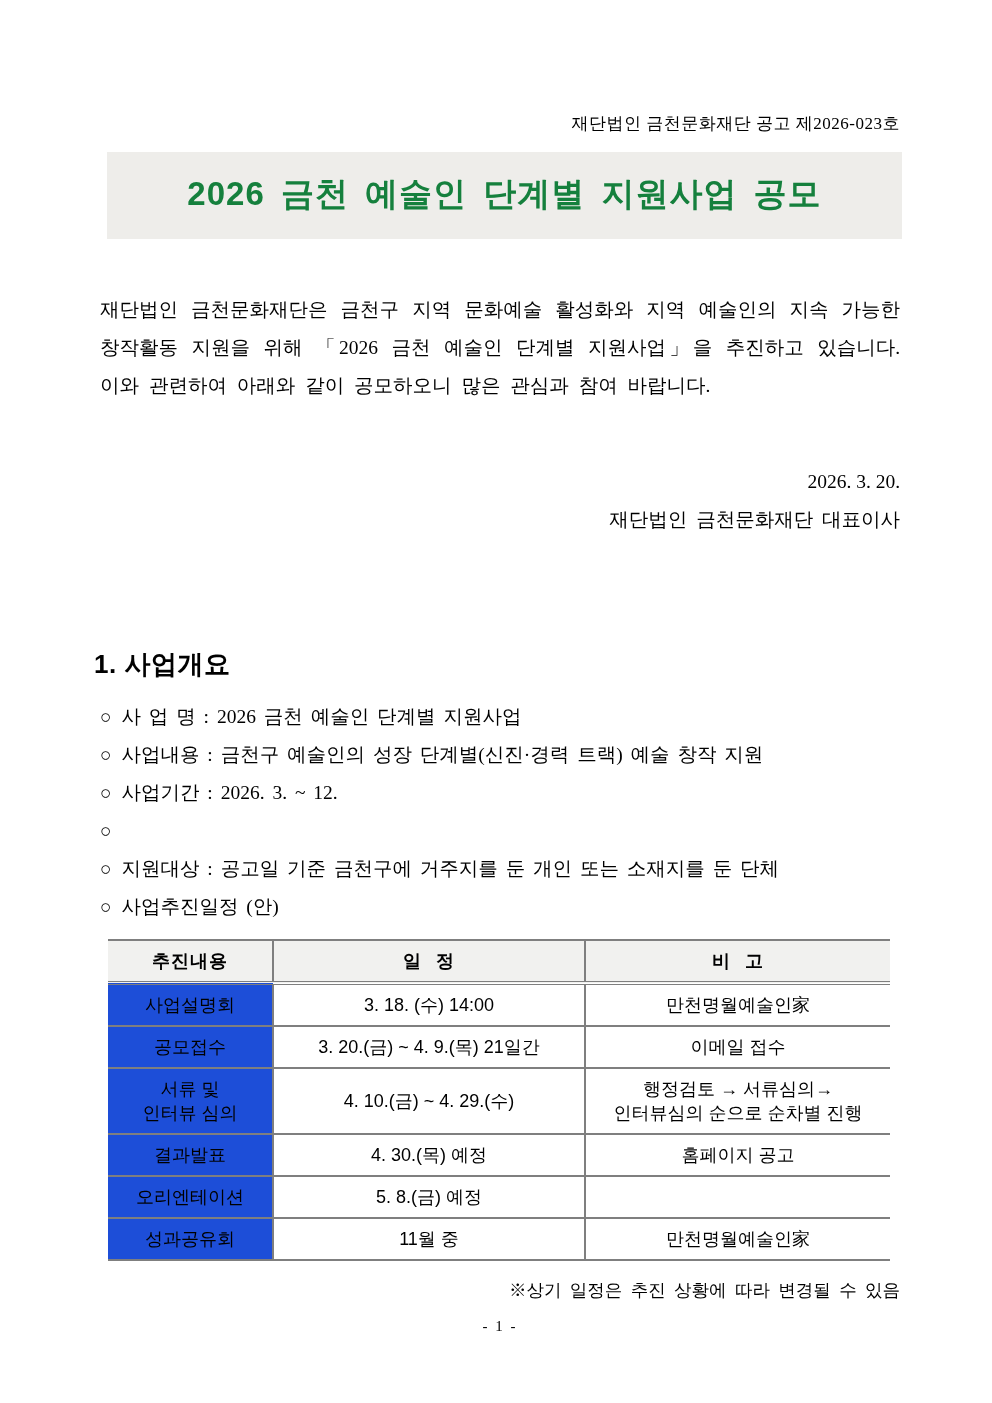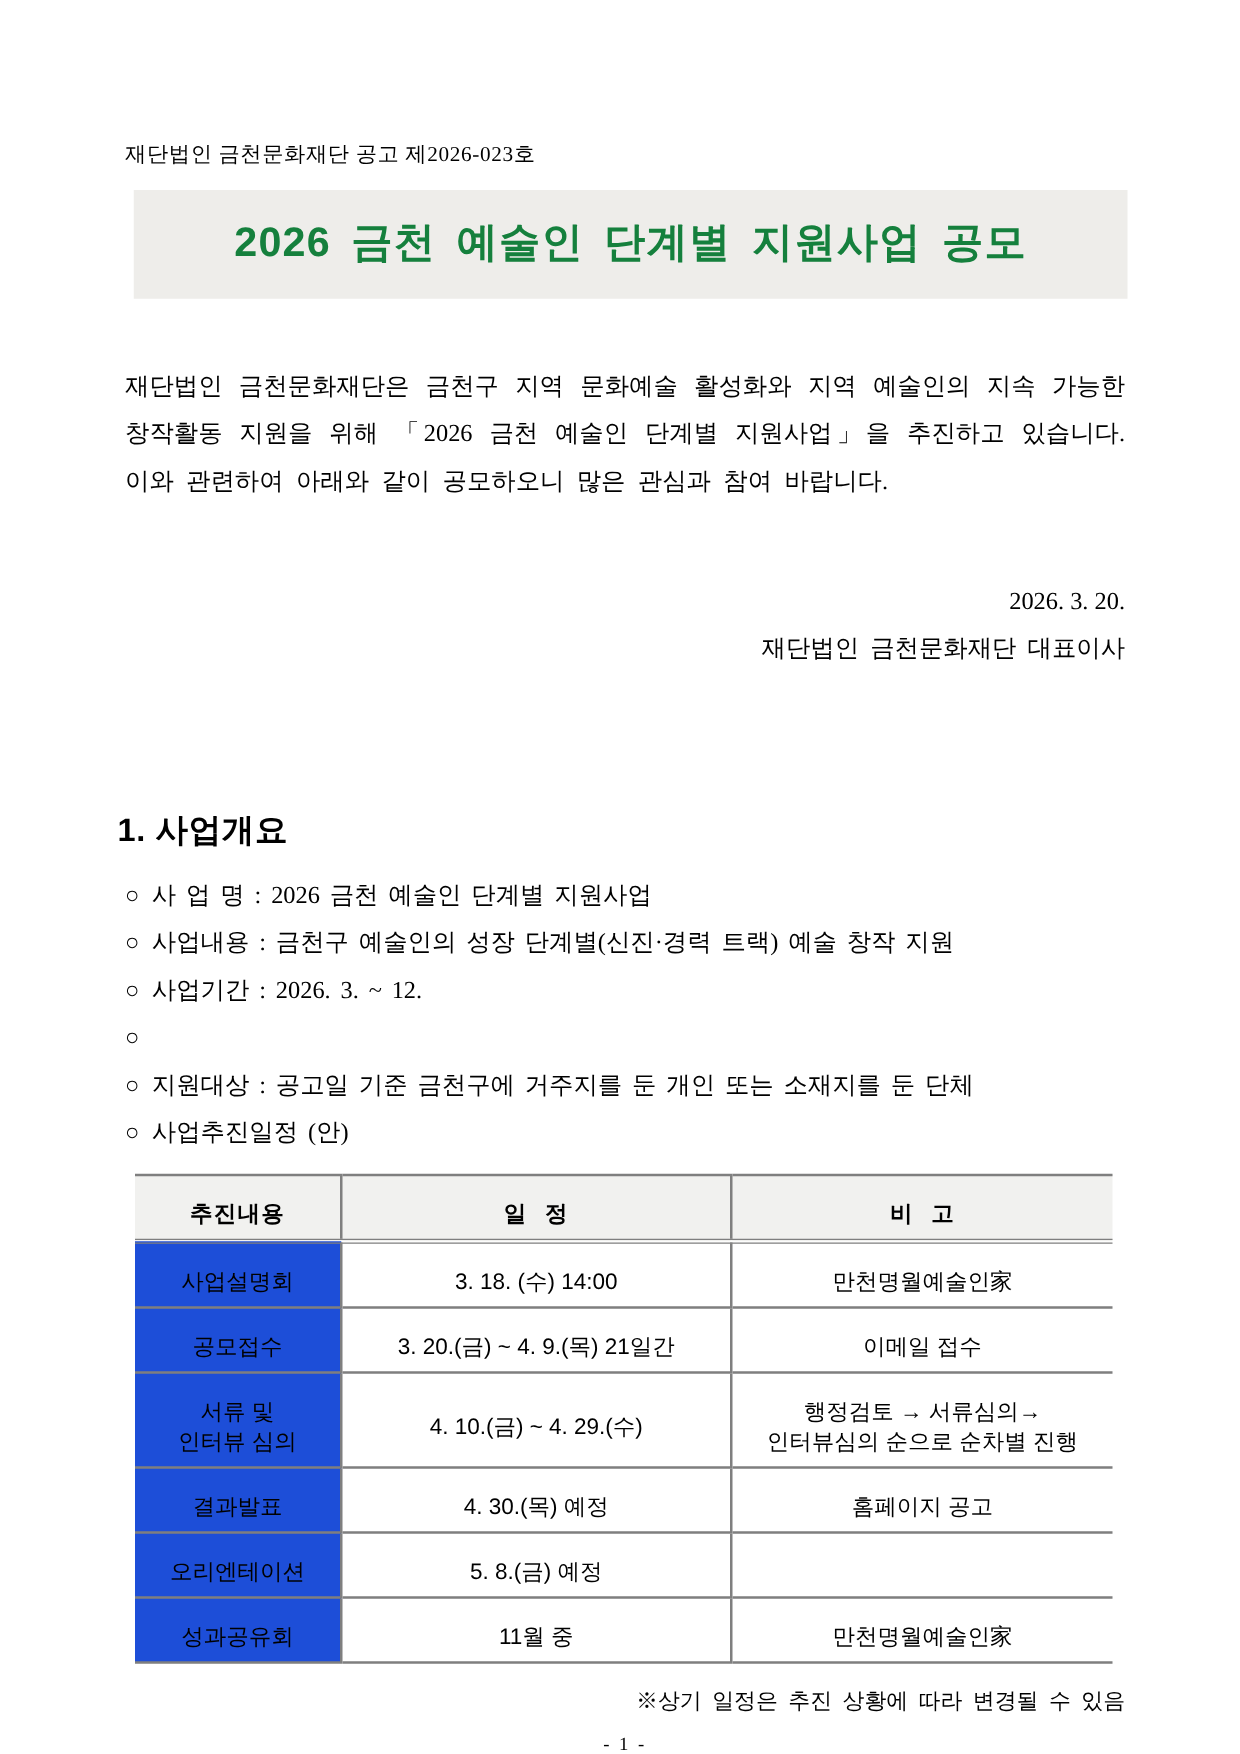--- a/index.html
+++ b/index.html
@@ -12,20 +12,21 @@
     position: relative;
     overflow: hidden;
   }
   .page {
     padding: 112px 92px 0 100px;
   }
   .notice-no {
     font-size: 17px;
     letter-spacing: 0.5px;
     margin-bottom: 17px;
+    text-align: right;
   }
   .title-box {
     background: #eeedea;
     margin-left: 7px;
     margin-right: -2px;
     padding: 20px 0 22px 0;
     text-align: center;
   }
   .title-box .title-text {
     font-family: Liberation Sans, sans-serif;
@@ -83,21 +84,21 @@
     table-layout: fixed;
   }
   table.schedule col.c1 { width: 165px; }
   table.schedule col.c2 { width: 312px; }
   table.schedule col.c3 { width: 305px; }
   table.schedule tr { border-bottom: 2px solid #7f7f7f; }
   table.schedule tr.head-row { border-bottom: 4px double #7f7f7f; }
   table.schedule th, table.schedule td {
     text-align: center;
     vertical-align: middle;
-    padding: 18px 4px 8px 4px;
+    padding: 8px 4px 8px 4px;
     white-space: pre-line;
     line-height: 24px;
     font-weight: normal;
   }
   table.schedule th {
     background: #f1f1ef;
     font-weight: bold;
     letter-spacing: 1px;
     word-spacing: 8px;
   }

